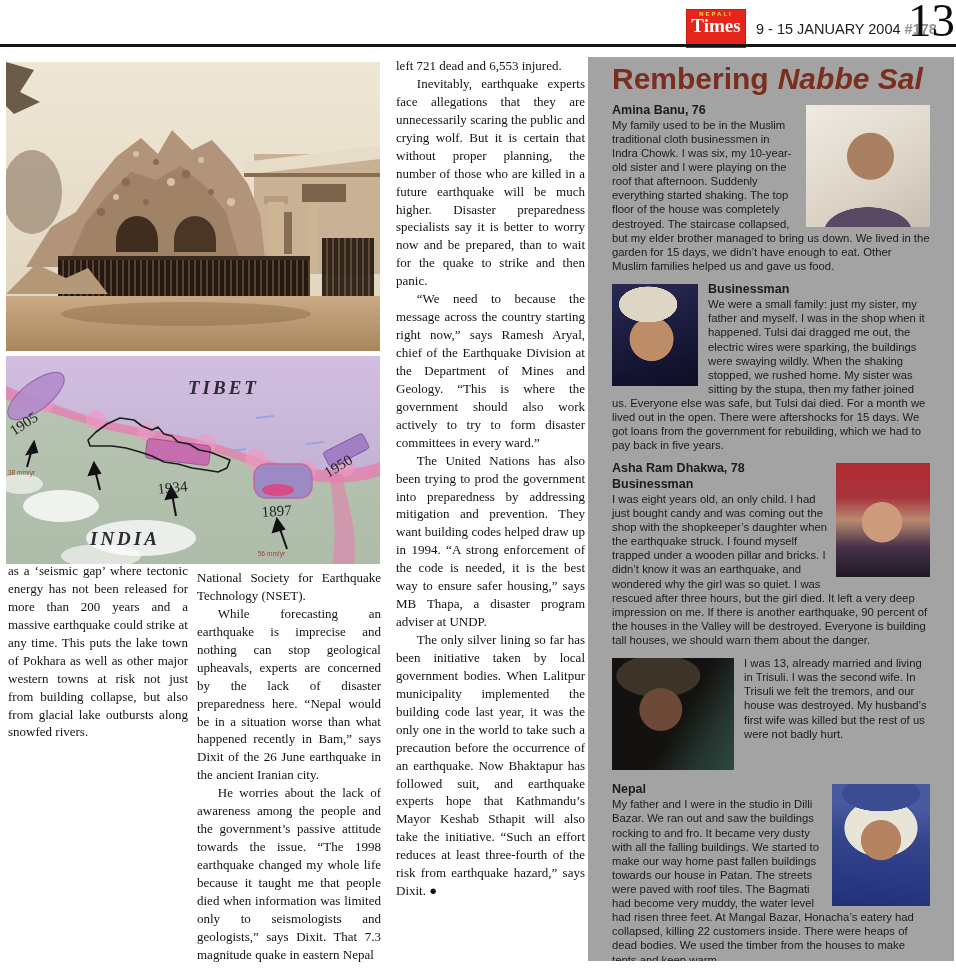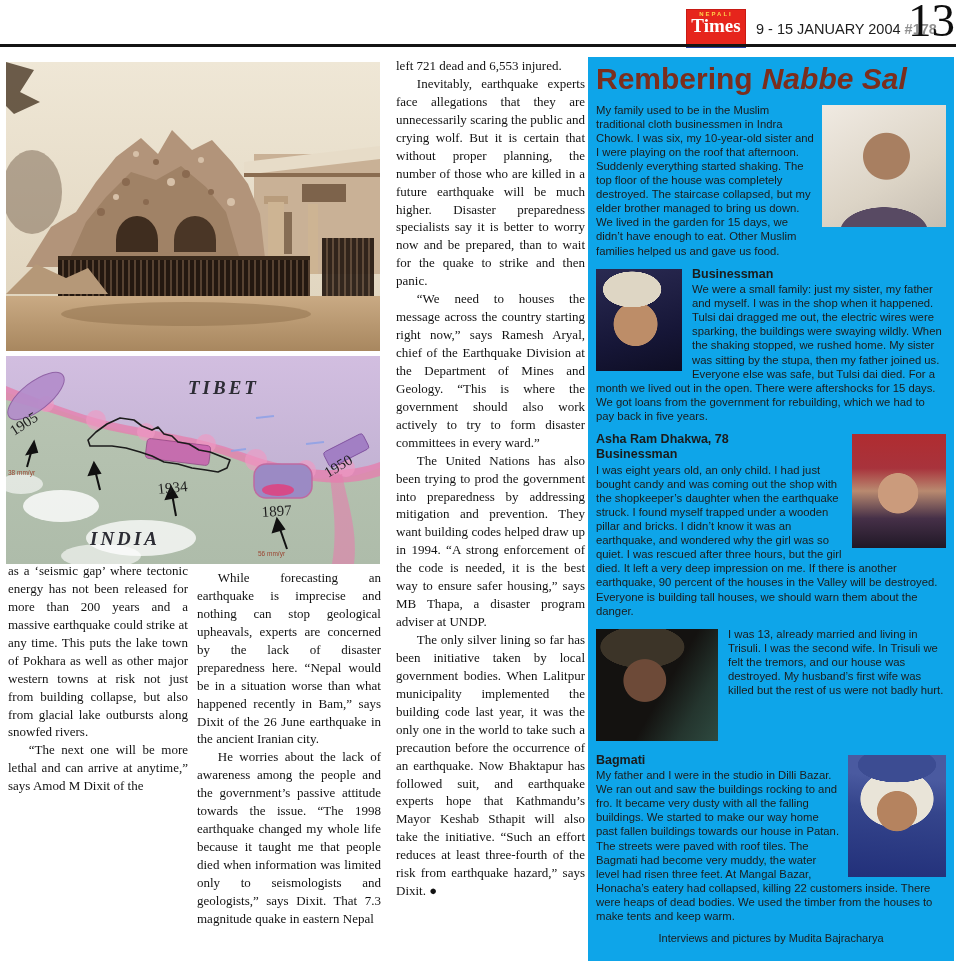--- a/index.html
+++ b/index.html
@@ -32,22 +32,22 @@
   
   .col{position:absolute;font-family:"Liberation Serif",serif;font-size:13px;
         line-height:1.38;color:#121212;text-align:justify;}
   .col p{margin:0;}
   .col p.ind{text-indent:1.6em;}
   .col1{left:8px;top:562px;width:180px;}
   .col2{left:197px;top:569px;width:184px;}
   .col3{left:388px;top:57px;width:189px;margin-left:8px;}
 
   
-  .panel{position:absolute;left:588px;top:57px;width:366px;height:904px;background:#0ea5e9;
-        padding:6px 8px;box-sizing:border-box;overflow:hidden;}
+  .panel{position:absolute;left:588px;top:57px;width:366px;height:904px;background:#a3a3a3;
+        padding:6px 24px;box-sizing:border-box;overflow:hidden;}
   .panel-title{margin:0 0 8px 0;font-size:30px;font-weight:bold;color:#7b2e1d;
         font-family:"Liberation Sans",sans-serif;line-height:1.05;}
   .panel-title .it{font-style:italic;margin-left:9px;}
   .section{margin-bottom:9px;color:#1b1b1b;}
   .section:after{content:"";display:block;clear:both;}
   .pname,.prole{font-size:12.5px;font-weight:bold;line-height:1.22;}
   .prole:empty{display:none;}
   .ptext{font-size:11.3px;line-height:1.25;}
   .credit{text-align:center;font-size:11px;color:#1b1b1b;margin-top:2px;}
 
@@ -207,39 +207,40 @@
       <text class="yr" x="322" y="122" transform="rotate(-31 322 122)">1950</text>
       <text class="region" x="182" y="38">TIBET</text>
       <text class="region" x="84" y="189">INDIA</text>
       <text class="rate" x="2" y="119">38 mm/yr</text>
       <text class="rate" x="252" y="200">56 mm/yr</text>
     </svg>
   </div>
 
   <div class="col col1">
     <p>as a ‘seismic gap’ where tectonic energy has not been released for more than 200 years and a massive earthquake could strike at any time. This puts the lake town of Pokhara as well as other major western towns at risk not just from building collapse, but also from glacial lake outbursts along snowfed rivers.</p>
-    <p class="ind">“The next one will be more lethal and can arrive at anytime,” says Amod M Dixit of the</p>
   </div>
   <div class="col col2">
+    <p>National Society for Earthquake Technology (NSET).</p>
     <p class="ind">While forecasting an earthquake is imprecise and nothing can stop geological upheavals, experts are concerned by the lack of disaster preparedness here. “Nepal would be in a situation worse than what happened recently in Bam,” says Dixit of the 26 June earthquake in the ancient Iranian city.</p>
     <p class="ind">He worries about the lack of awareness among the people and the government’s passive attitude towards the issue. “The 1998 earthquake changed my whole life because it taught me that people died when information was limited only to seismologists and geologists,” says Dixit. That 7.3 magnitude quake in eastern Nepal</p>
   </div>
   <div class="col col3">
     <p>left 721 dead and 6,553 injured.</p>
     <p class="ind">Inevitably, earthquake experts face allegations that they are unnecessarily scaring the public and crying wolf. But it is certain that without proper planning, the number of those who are killed in a future earthquake will be much higher. Disaster preparedness specialists say it is better to worry now and be prepared, than to wait for the quake to strike and then panic.</p>
-    <p class="ind">“We need to houses the message across the country starting right now,” says Ramesh Aryal, chief of the Earthquake Division at the Department of Mines and Geology. “This is where the government should also work actively to try to form disaster committees in every ward.”</p>
+    <p class="ind">“We need to because the message across the country starting right now,” says Ramesh Aryal, chief of the Earthquake Division at the Department of Mines and Geology. “This is where the government should also work actively to try to form disaster committees in every ward.”</p>
     <p class="ind">The United Nations has also been trying to prod the government into preparedness by addressing mitigation and prevention. They want building codes helped draw up in 1994. “A strong enforcement of the code is needed, it is the best way to ensure safer housing,” says MB Thapa, a disaster program adviser at UNDP.</p>
     <p class="ind">The only silver lining so far has been initiative taken by local government bodies. When Lalitpur municipality implemented the building code last year, it was the only one in the world to take such a precaution before the occurrence of an earthquake. Now Bhaktapur has followed suit, and earthquake experts hope that Kathmandu’s Mayor Keshab Sthapit will also take the initiative. “Such an effort reduces at least three-fourth of the risk from earthquake hazard,” says Dixit. ●</p>
   </div>
 
   <div class="panel">
     <h1 class="panel-title"><span>Rembering</span><span class="it">Nabbe Sal</span></h1>
 
     <div class="section s-amina">
       <div class="photo p-amina"></div>
+      <div class="pname">Amina Banu, 76</div>
 
       <div class="ptext">My family used to be in the Muslim traditional cloth businessmen in Indra Chowk. I was six, my 10-year-old sister and I were playing on the roof that afternoon. Suddenly everything started shaking. The top floor of the house was completely destroyed. The staircase collapsed, but my elder brother managed to bring us down. We lived in the garden for 15 days, we didn’t have enough to eat. Other Muslim families helped us and gave us food.</div>
     </div>
 
     <div class="section s-ram">
       <div class="photo p-ram"></div>
       <div class="prole">Businessman</div>
       <div class="ptext">We were a small family: just my sister, my father and myself. I was in the shop when it happened. Tulsi dai dragged me out, the electric wires were sparking, the buildings were swaying wildly. When the shaking stopped, we rushed home. My sister was sitting by the stupa, then my father joined us. Everyone else was safe, but Tulsi dai died. For a month we lived out in the open. There were aftershocks for 15 days. We got loans from the government for rebuilding, which we had to pay back in five years.</div>
     </div>
 
@@ -251,20 +252,20 @@
     </div>
 
     <div class="section s-mana">
       <div class="photo p-mana"></div>
 
       <div class="ptext">I was 13, already married and living in Trisuli. I was the second wife. In Trisuli we felt the tremors, and our house was destroyed. My husband’s first wife was killed but the rest of us were not badly hurt.</div>
     </div>
 
     <div class="section s-jog">
       <div class="photo p-jog"></div>
-      <div class="prole">Bagmati</div>
+      <div class="prole">Nepal</div>
       <div class="ptext">My father and I were in the studio in Dilli Bazar. We ran out and saw the buildings rocking to and fro. It became very dusty with all the falling buildings. We started to make our way home past fallen buildings towards our house in Patan. The streets were paved with roof tiles. The Bagmati had become very muddy, the water level had risen three feet. At Mangal Bazar, Honacha’s eatery had collapsed, killing 22 customers inside. There were heaps of dead bodies. We used the timber from the houses to make tents and keep warm.</div>
     </div>
 
     <div class="credit">Interviews and pictures by Mudita Bajracharya</div>
   </div>
 
 </div>
 
 </body></html>

